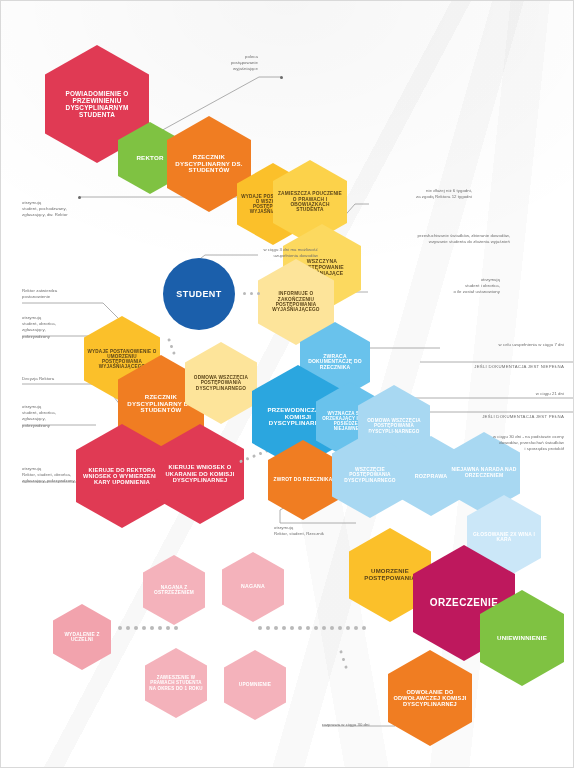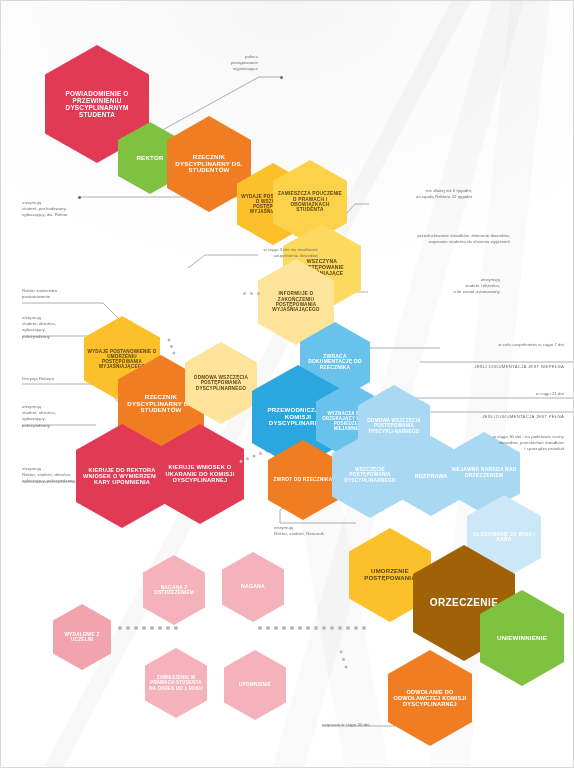--- a/index.html
+++ b/index.html
@@ -131,20 +131,23 @@
   </div>
 
   <div class="hex dark" style="left:283px;top:224px;width:78px;height:88px;background:#fcd95f;font-size:5.1px;">
     <span>WSZCZYNA POSTĘPOWANIE WYJAŚNIAJĄCE</span>
   </div>
 
   <div class="hex dark" style="left:258px;top:259px;width:76px;height:86px;background:#fde49a;font-size:4.7px;">
     <span>INFORMUJE O ZAKOŃCZENIU POSTĘPOWANIA WYJAŚNIAJĄCEGO</span>
   </div>
 
+  <div class="circ" style="left:163px;top:258px;width:72px;height:72px;background:#1b5fab;font-size:9px;letter-spacing:.4px;">
+    <span>STUDENT</span>
+  </div>
 
   <div class="beads sm" style="left:243px;top:292px;">
     <i></i>
       <i></i>
       <i></i>
   </div>
 
   <div class="beads sm" style="left:170px;top:338px;flex-direction:column;gap:4px;transform:rotate(-20deg);">
     <i></i>
       <i></i>
@@ -214,21 +217,21 @@
   </div>
 
   <div class="hex" style="left:467px;top:495px;width:74px;height:84px;background:#cbe7f8;font-size:4.9px;">
     <span>GŁOSOWANIE 2X WINA I KARA</span>
   </div>
 
   <div class="hex dark" style="left:349px;top:528px;width:82px;height:94px;background:#fbc02a;font-size:6px;">
     <span>UMORZENIE POSTĘPOWANIA</span>
   </div>
 
-  <div class="hex" style="left:413px;top:545px;width:102px;height:116px;background:#a16207;font-size:10px;letter-spacing:.4px;">
+  <div class="hex" style="left:413px;top:545px;width:102px;height:116px;background:#be185d;font-size:10px;letter-spacing:.4px;">
     <span>ORZECZENIE</span>
   </div>
 
   <div class="hex" style="left:480px;top:590px;width:84px;height:96px;background:#7fc242;font-size:6.2px;">
     <span>UNIEWINNIENIE</span>
   </div>
 
   <div class="hex" style="left:388px;top:650px;width:84px;height:96px;background:#f07d22;font-size:5.6px;">
     <span>ODWOŁANIE DO ODWOŁAWCZEJ KOMISJI DYSCYPLINARNEJ</span>
   </div>

